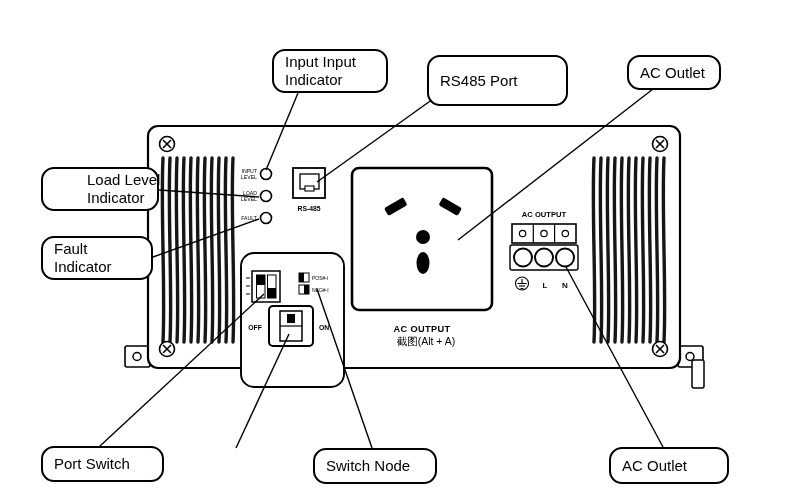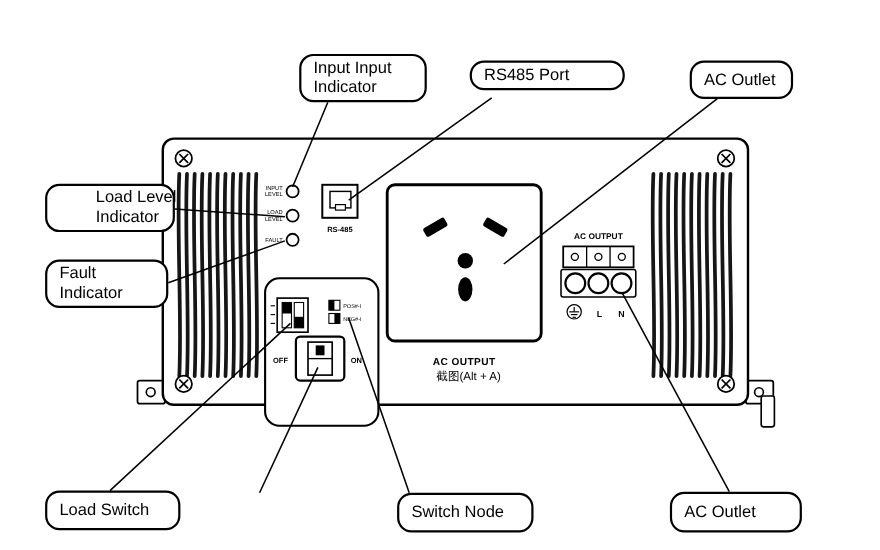--- a/index.html
+++ b/index.html
@@ -186,47 +186,47 @@
       <line x1="372" y1="448" x2="317" y2="289"></line>
       <line x1="663" y1="447" x2="566" y2="267"></line>
     </g>
   </svg>
 
   <div class="callout" style="left:272px; top:49px;  width:116px; height:44px;">
     <span>Input Input</span>
     <span>Indicator</span>
   </div>
 
-  <div class="callout" style="left:427px; top:55px;  width:141px; height:27px;">
+  <div class="callout" style="left:427px; top:55px;  width:141px; height:51px;">
     <span>RS485 Port</span>
     <span></span>
   </div>
 
   <div class="callout" style="left:627px; top:55px;  width:94px;  height:35px;">
     <span>AC Outlet</span>
     <span></span>
   </div>
 
   <div class="callout" style="left:41px;  top:167px; width:118px; height:44px;padding-left:44px;">
     <span>Load Level</span>
     <span>Indicator</span>
   </div>
 
   <div class="callout" style="left:41px;  top:236px; width:112px; height:44px;">
     <span>Fault</span>
     <span>Indicator</span>
   </div>
 
   <div class="callout" style="left:41px;  top:446px; width:123px; height:36px;">
-    <span>Load Switch</span>
-    <span></span>
-  </div>
-
-
-  <div class="callout" style="left:313px; top:448px; width:124px; height:36px;margin-left:48px;">
+    <span>Port Switch</span>
+    <span></span>
+  </div>
+
+
+  <div class="callout" style="left:313px; top:448px; width:124px; height:36px;">
     <span>Switch Node</span>
     <span></span>
   </div>
 
   <div class="callout" style="left:609px; top:447px; width:120px; height:37px;">
     <span>AC Outlet</span>
     <span></span>
   </div>
 
 </div>

